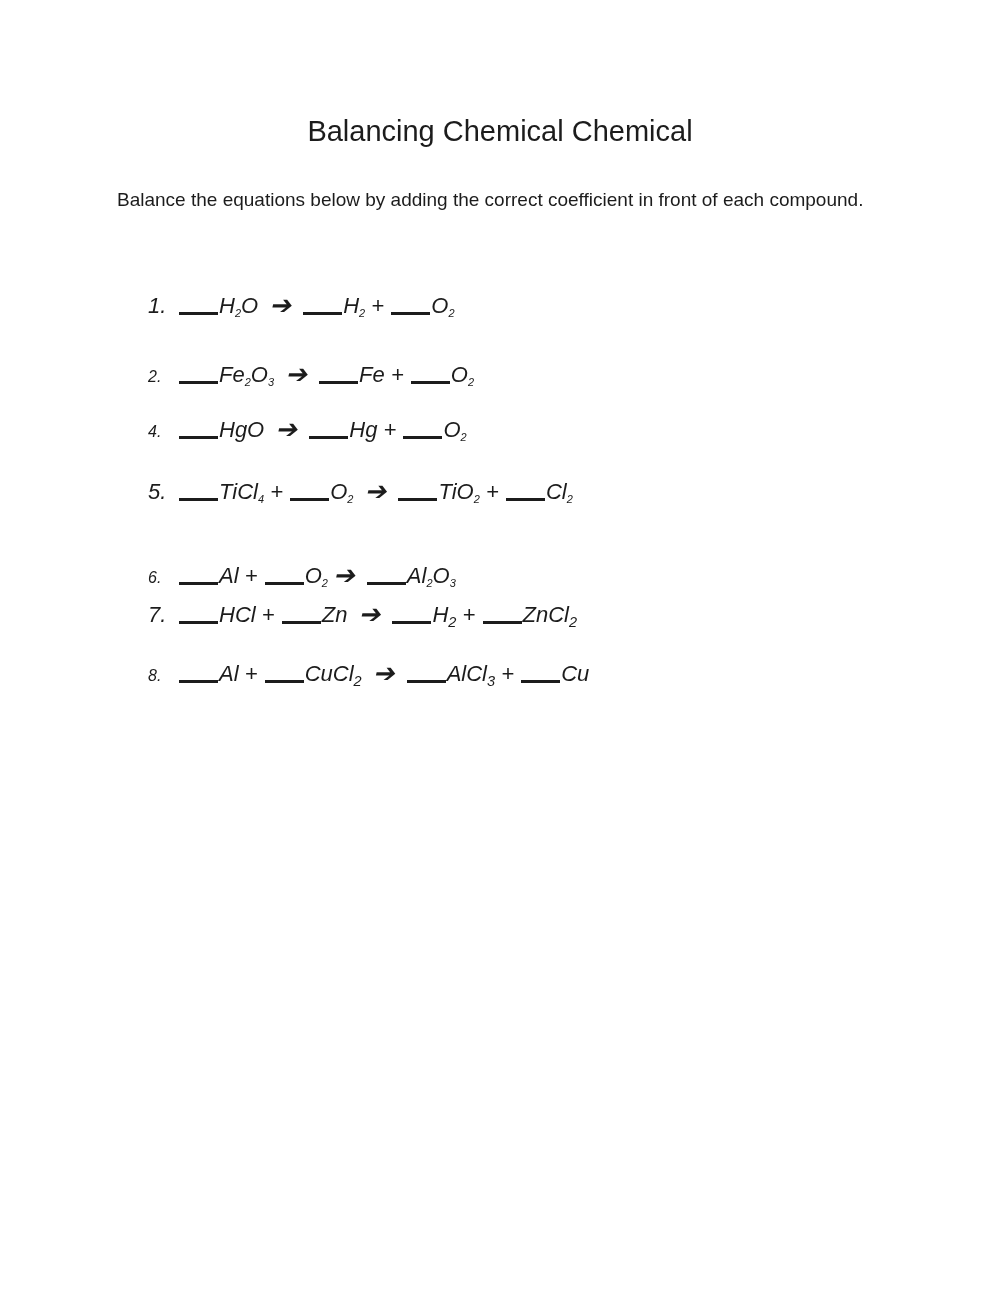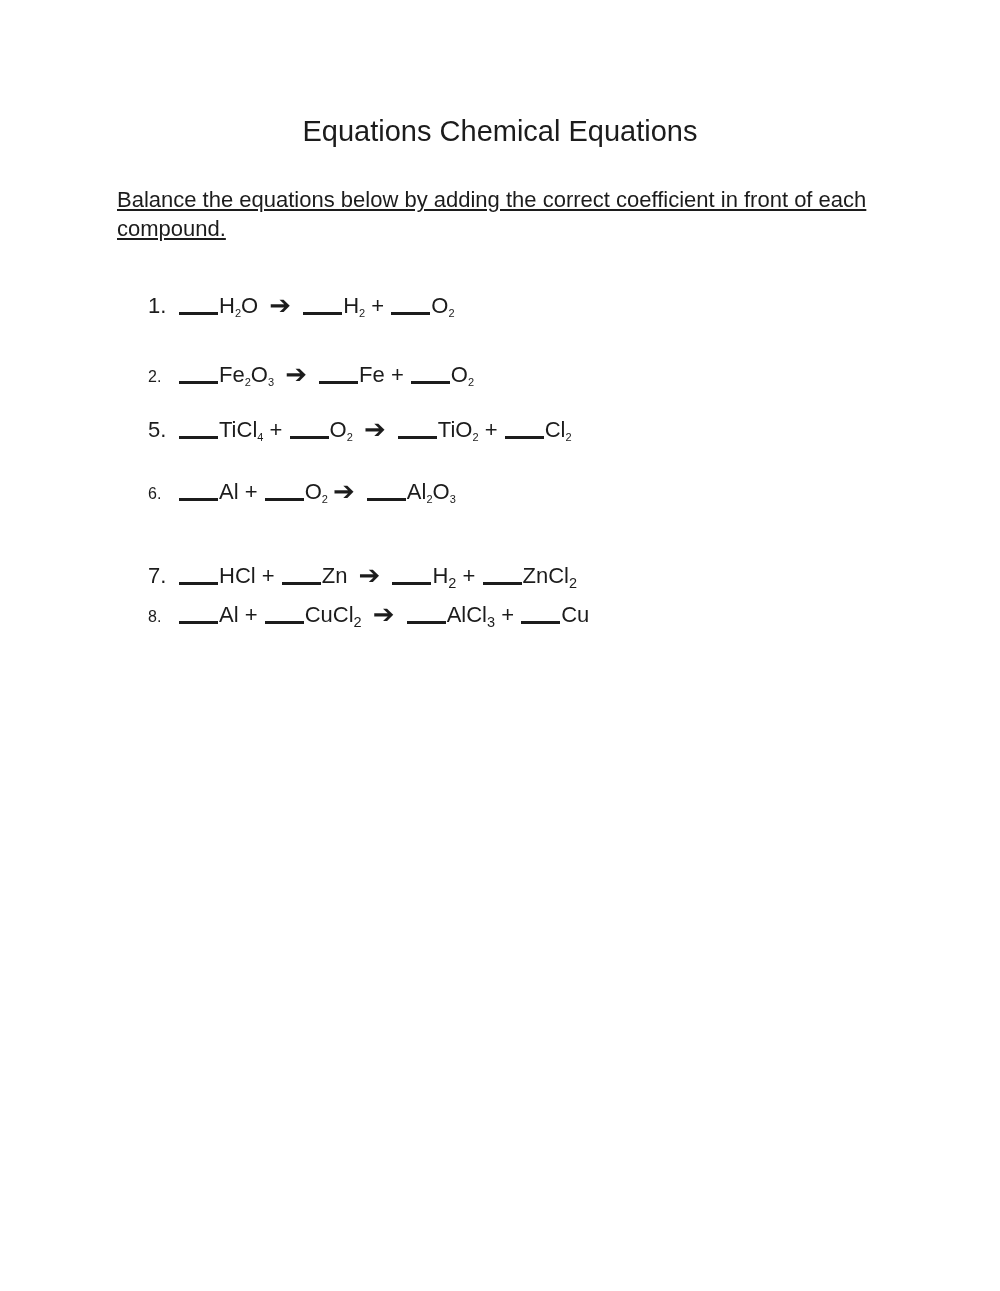--- a/index.html
+++ b/index.html
@@ -25,31 +25,31 @@
     font-size: 29px;
     line-height: 38px;
     font-weight: 500;
     letter-spacing: 0px;
   }
   .instructions {
     position: absolute;
     top: 185px;
     left: 117px;
     width: 780px;
-    font-size: 22px;
+    font-size: 19px;
     line-height: 29px;
     font-weight: 400;
-    text-decoration: underline;
   }
   .equations {
     position: absolute;
     top: 0;
     left: 148px;
     width: 820px;
     height: 1291px;
+    font-style: italic;
   }
   .equation-row {
     position: absolute;
     left: 0;
     height: 34px;
     line-height: 34px;
     font-size: 22px;
     white-space: pre;
   }
   .equation-row:nth-of-type(1) { top: 287px; }
@@ -86,23 +86,24 @@
     position: relative;
     top: 4px;
   }
   .sub.small { font-size: 11px; }
   .sub.large { font-size: 14.5px; top: 5px; }
 </style>
 </head>
 <body>
 
 <div class="page">
-  <div class="title">Equations Chemical Equations</div>
+  <div class="title">Balancing Chemical Chemical</div>
   <div class="instructions">Balance the equations below by adding the correct coefficient in front of each compound.</div>
   <div class="equations">
       <div class="equation-row"><span class="eq-num large">1.</span><span class="blank"></span><span class="ftext">H</span><span class="sub small">2</span><span class="ftext">O </span><span class="arrow">➔</span><span class="ftext"> </span><span class="blank"></span><span class="ftext">H</span><span class="sub small">2</span><span class="ftext"> + </span><span class="blank"></span><span class="ftext">O</span><span class="sub small">2</span></div>
       <div class="equation-row"><span class="eq-num small">2.</span><span class="blank"></span><span class="ftext">Fe</span><span class="sub small">2</span><span class="ftext">O</span><span class="sub small">3</span><span class="ftext"> </span><span class="arrow">➔</span><span class="ftext"> </span><span class="blank"></span><span class="ftext">Fe + </span><span class="blank"></span><span class="ftext">O</span><span class="sub small">2</span></div>
+      <div class="equation-row"><span class="eq-num small">4.</span><span class="blank"></span><span class="ftext">HgO </span><span class="arrow">➔</span><span class="ftext"> </span><span class="blank"></span><span class="ftext">Hg + </span><span class="blank"></span><span class="ftext">O</span><span class="sub small">2</span></div>
       <div class="equation-row"><span class="eq-num large">5.</span><span class="blank"></span><span class="ftext">TiCl</span><span class="sub small">4</span><span class="ftext"> + </span><span class="blank"></span><span class="ftext">O</span><span class="sub small">2</span><span class="ftext"> </span><span class="arrow">➔</span><span class="ftext"> </span><span class="blank"></span><span class="ftext">TiO</span><span class="sub small">2</span><span class="ftext"> + </span><span class="blank"></span><span class="ftext">Cl</span><span class="sub small">2</span></div>
       <div class="equation-row"><span class="eq-num small">6.</span><span class="blank"></span><span class="ftext">Al + </span><span class="blank"></span><span class="ftext">O</span><span class="sub small">2</span><span class="arrow">➔</span><span class="ftext"> </span><span class="blank"></span><span class="ftext">Al</span><span class="sub small">2</span><span class="ftext">O</span><span class="sub small">3</span></div>
       <div class="equation-row"><span class="eq-num large">7.</span><span class="blank"></span><span class="ftext">HCl + </span><span class="blank"></span><span class="ftext">Zn </span><span class="arrow">➔</span><span class="ftext"> </span><span class="blank"></span><span class="ftext">H</span><span class="sub large">2</span><span class="ftext"> + </span><span class="blank"></span><span class="ftext">ZnCl</span><span class="sub large">2</span></div>
       <div class="equation-row"><span class="eq-num small">8.</span><span class="blank"></span><span class="ftext">Al + </span><span class="blank"></span><span class="ftext">CuCl</span><span class="sub large">2</span><span class="ftext"> </span><span class="arrow">➔</span><span class="ftext"> </span><span class="blank"></span><span class="ftext">AlCl</span><span class="sub large">3</span><span class="ftext"> + </span><span class="blank"></span><span class="ftext">Cu</span></div>
     </div>
 </div>
 
 </body></html>

